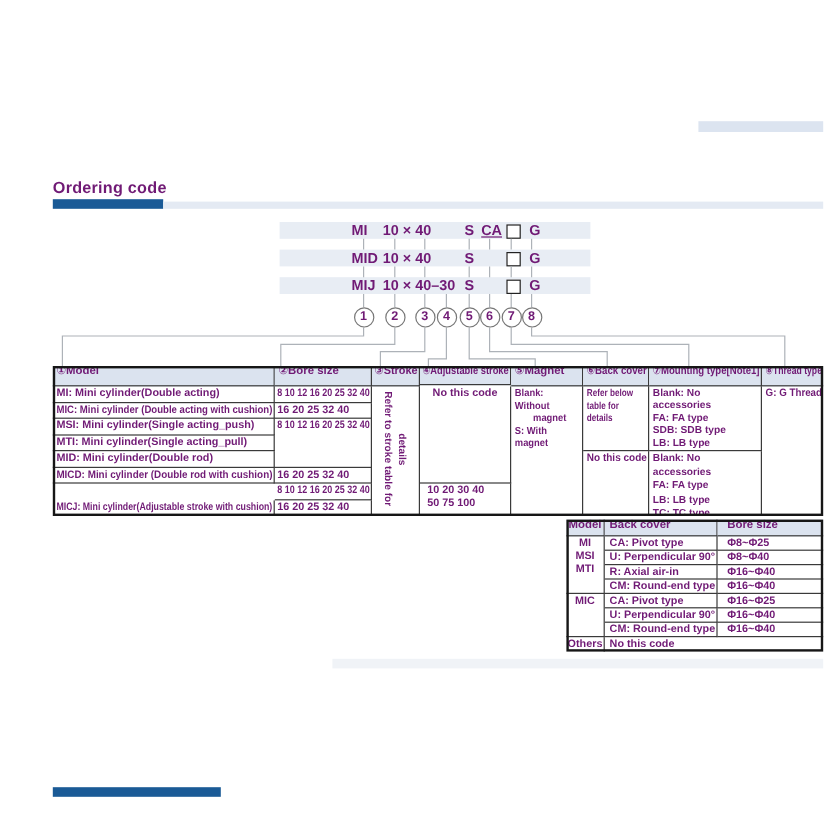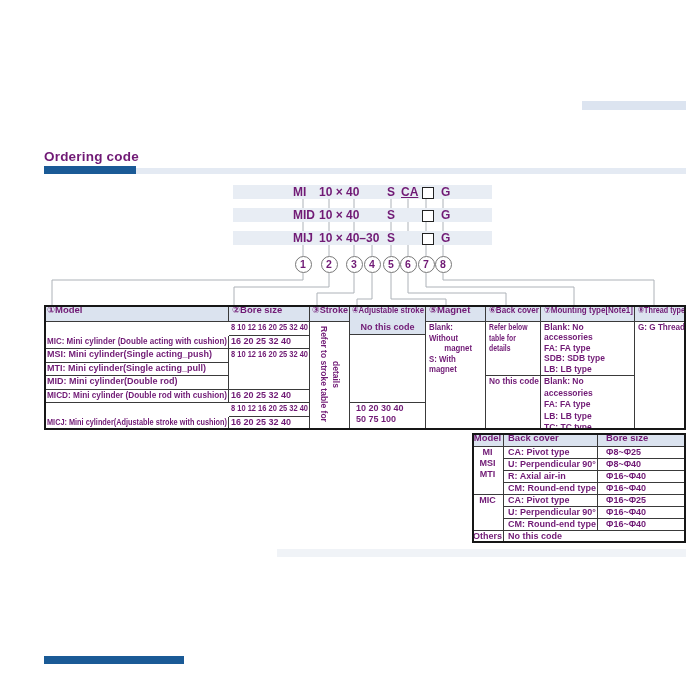--- a/index.html
+++ b/index.html
@@ -122,36 +122,39 @@
 
     <div class="c hd pl3" style="left:0;top:0;width:185px;height:17px;">
         <span class="fitw">①Model</span>
       </div>
     <div class="c hd pl3" style="left:185px;top:0;width:81px;height:17px;">
         <span class="fitw">②Bore size</span>
       </div>
     <div class="c hd pl2" style="left:266px;top:0;width:40px;height:17px;">
         <span class="fitw" style="transform: scaleX(0.957);">③Stroke</span>
       </div>
-    <div class="c hd pl2" style="left:306px;top:0;width:76px;height:30px;">
+    <div class="c hd pl2" style="left:306px;top:0;width:76px;height:16px;">
         <span class="fitw" style="transform: scaleX(0.82);">④Adjustable stroke</span>
       </div>
     <div class="c hd pl3" style="left:382px;top:0;width:60px;height:17px;">
         <span class="fitw">⑤Magnet</span>
       </div>
     <div class="c hd pl3" style="left:442px;top:0;width:55px;height:17px;">
         <span class="fitw" style="transform: scaleX(0.851);">⑥Back cover</span>
       </div>
     <div class="c hd pl3" style="left:497px;top:0;width:94px;height:17px;">
         <span class="fitw" style="transform: scaleX(0.842);">⑦Mounting type[Note1]</span>
       </div>
     <div class="c hd pl3 no-br" style="left:591px;top:0;width:51px;height:17px;">
         <span class="fitw" style="transform: scaleX(0.759);">⑧Thread type</span>
       </div>
 
+    <div class="c pl3" style="left:0;top:17px;width:185px;height:13.5px;">
+        <span class="fitw">MI: Mini cylinder(Double acting)</span>
+      </div>
     <div class="c pl3" style="left:0;top:30.5px;width:185px;height:13.5px;">
         <span class="fitw" style="transform: scaleX(0.889);">MIC: Mini cylinder (Double acting with cushion)</span>
       </div>
     <div class="c pl3" style="left:0;top:44px;width:185px;height:13.5px;">
         <span class="fitw">MSI: Mini cylinder(Single acting_push)</span>
       </div>
     <div class="c pl3" style="left:0;top:57.5px;width:185px;height:13.5px;">
         <span class="fitw">MTI: Mini cylinder(Single acting_pull)</span>
       </div>
     <div class="c pl3" style="left:0;top:71px;width:185px;height:13.5px;">

